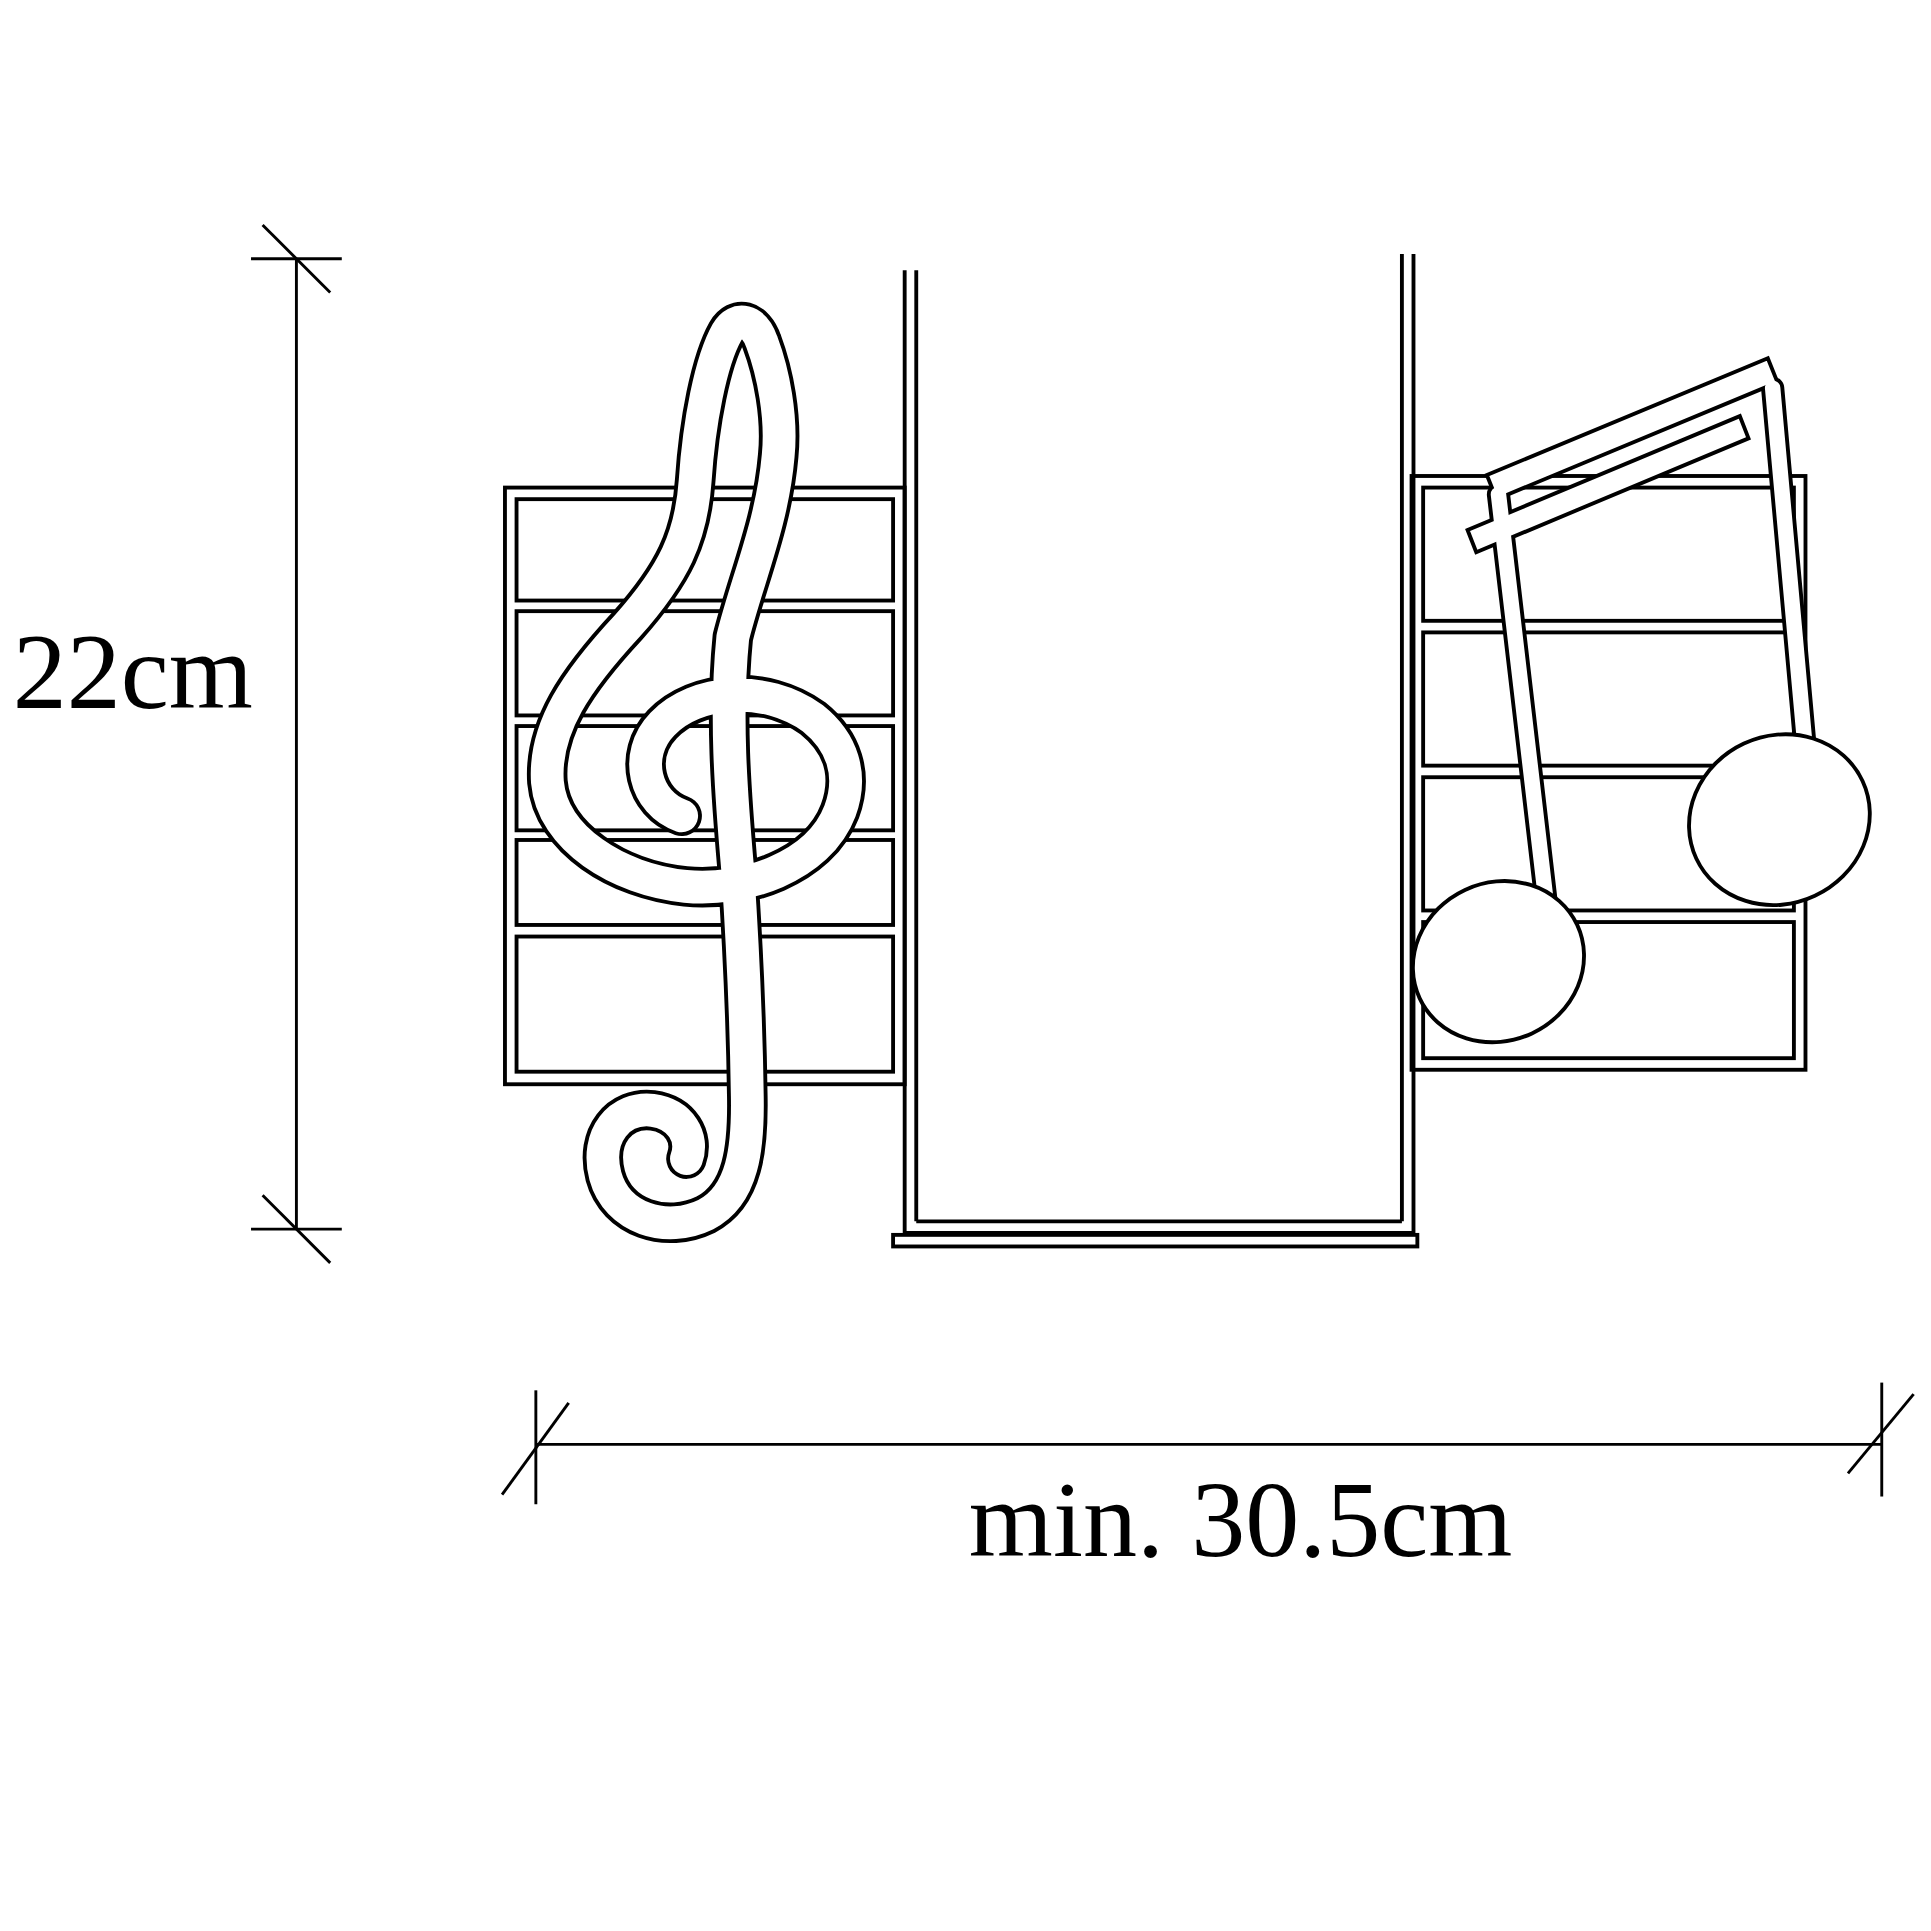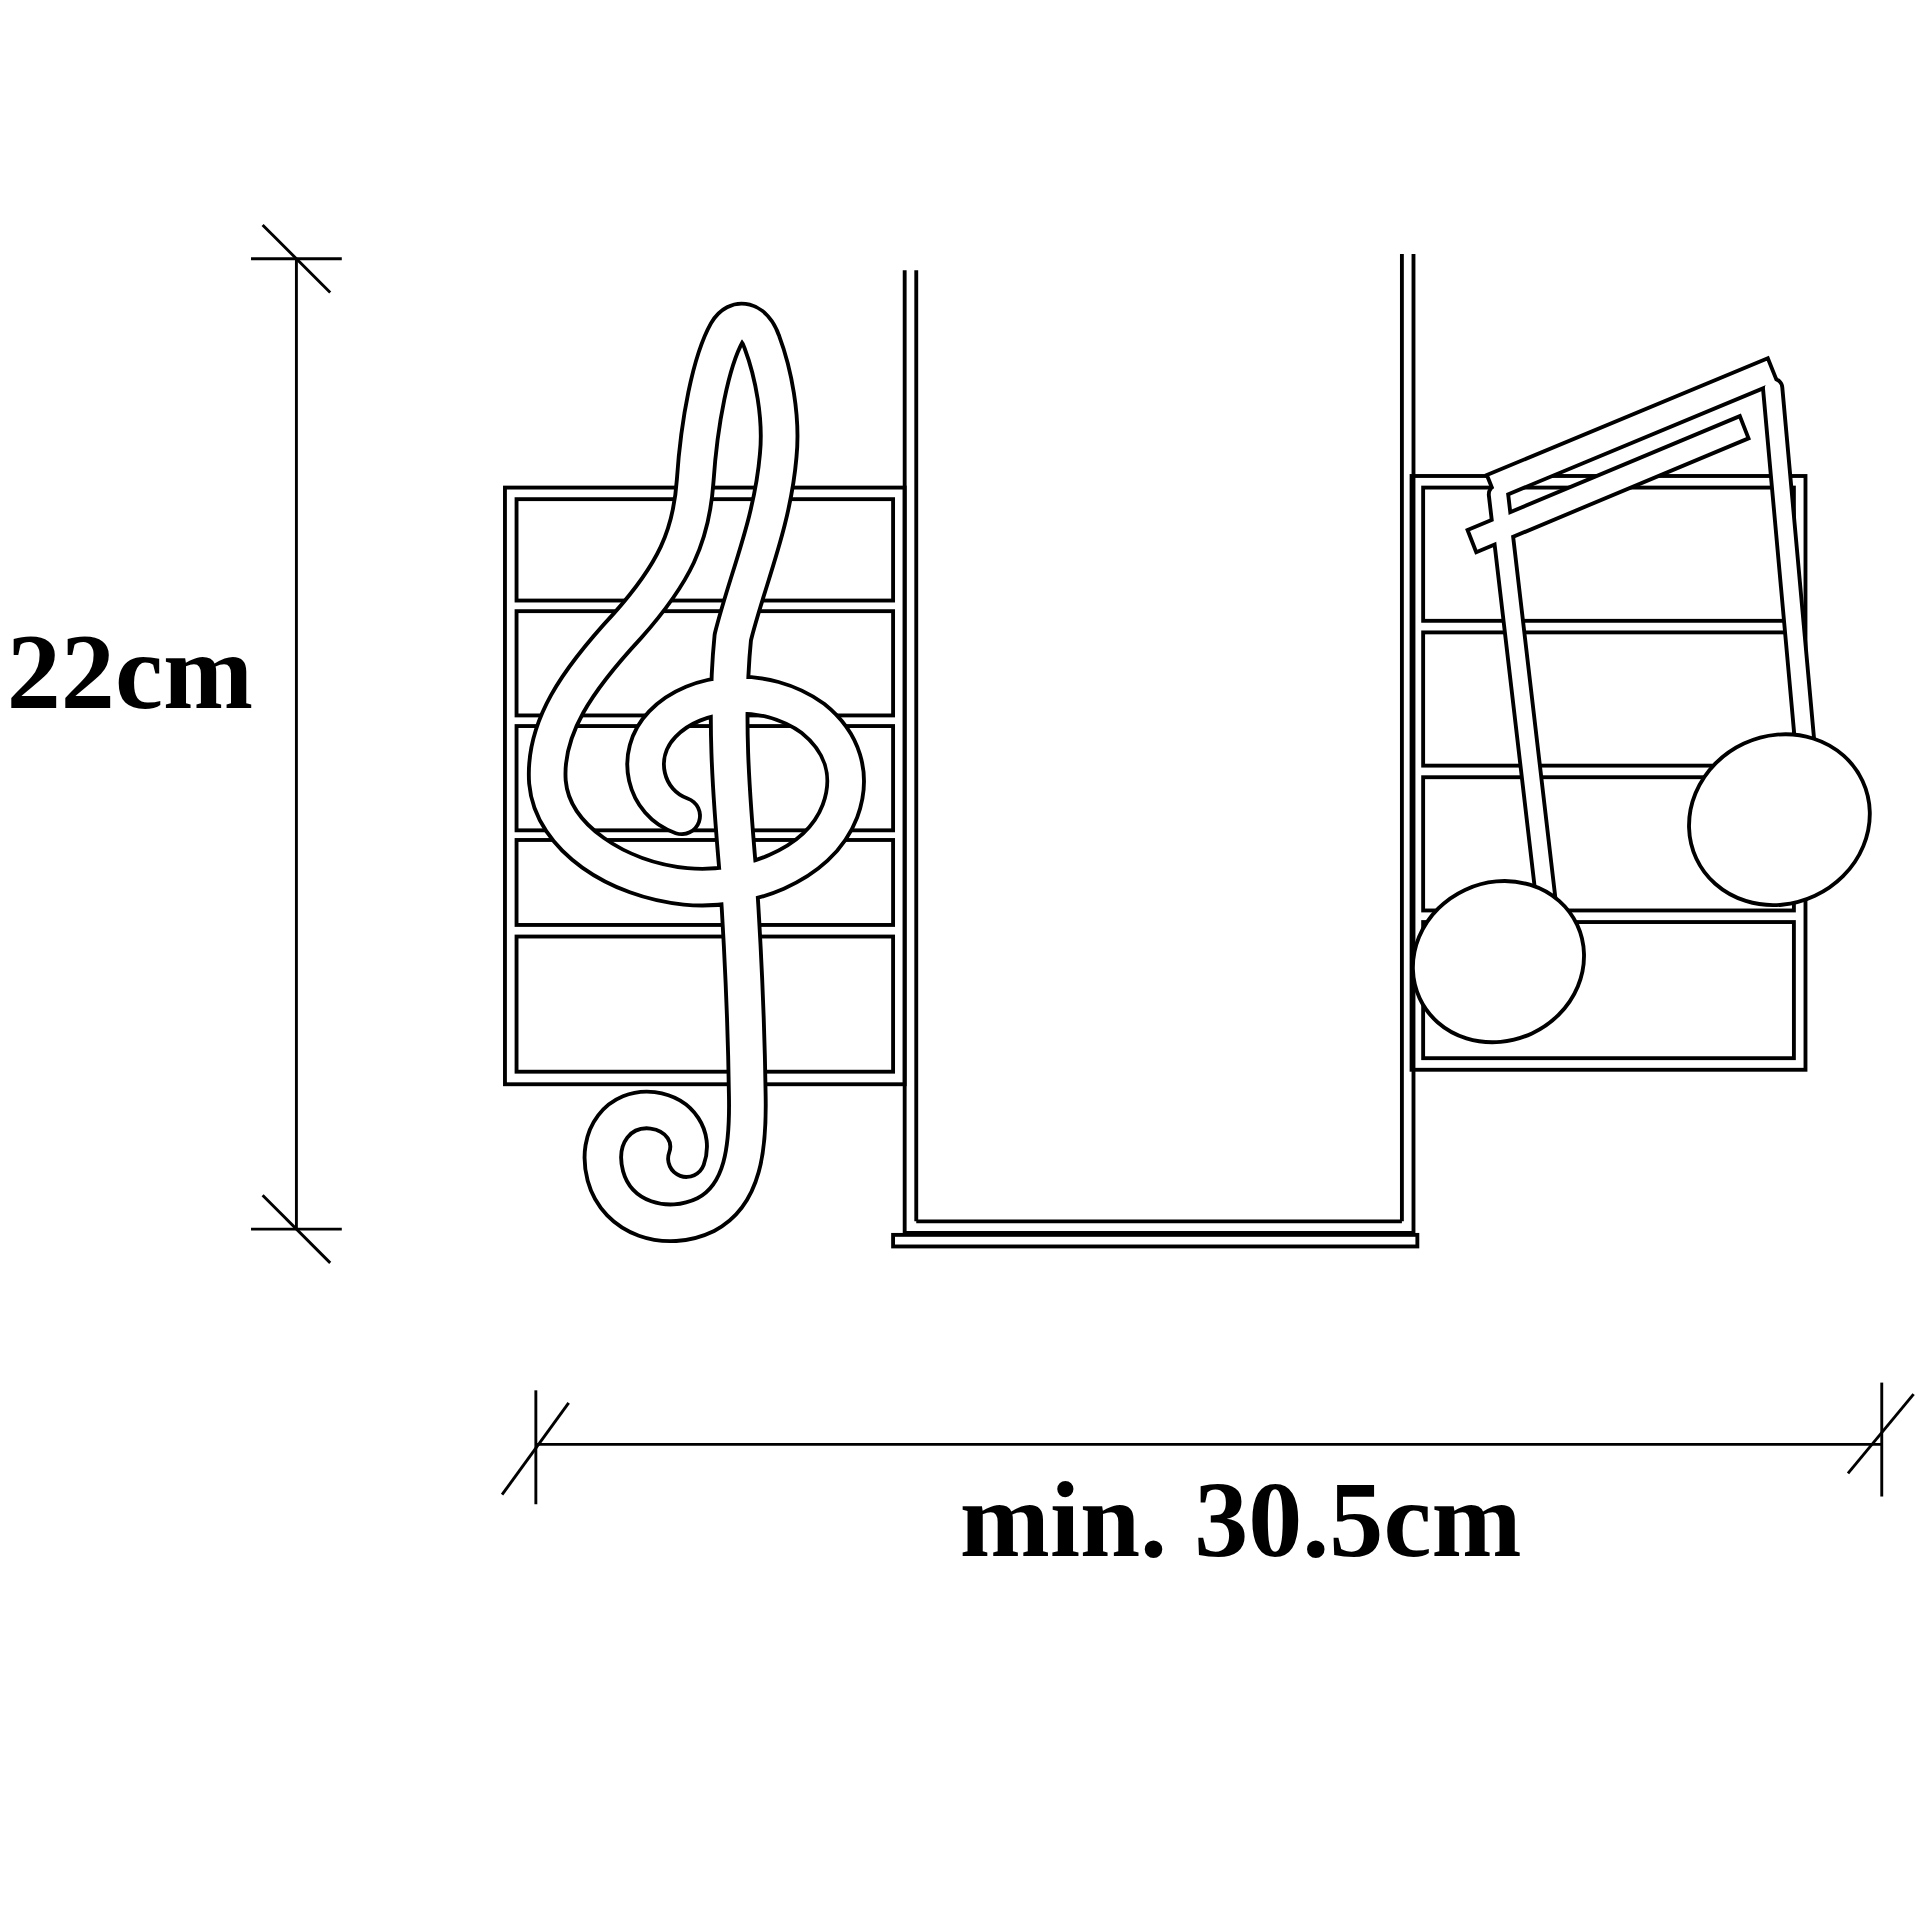--- a/index.html
+++ b/index.html
@@ -1,16 +1,16 @@
 <!DOCTYPE html>
 <html><head>
 <meta charset="utf-8">
 <style>
   html,body{margin:0;padding:0;background:#ffffff;}
-  .canvas{position:relative;width:1931px;height:1931px;background:#ffffff;overflow:hidden;font-weight:bold;}
+  .canvas{position:relative;width:1931px;height:1931px;background:#ffffff;overflow:hidden;}
   svg{position:absolute;left:0;top:0;}
   .dim-label{font-family:"Liberation Serif", serif;font-size:112px;fill:#000000;}
   .outline{fill:none;stroke:#000000;stroke-width:4;}
   .dimline{fill:none;stroke:#000000;stroke-width:3;}
   .white-fill{fill:#ffffff;stroke:#000000;stroke-width:4;}
   .spine-black{fill:none;stroke:#000000;stroke-width:42;stroke-linecap:round;stroke-linejoin:round;}
   .spine-white{fill:none;stroke:#ffffff;stroke-width:34;stroke-linecap:round;stroke-linejoin:round;}
   .stem-black{fill:none;stroke:#000000;stroke-width:24;stroke-linecap:round;}
   .stem-white{fill:none;stroke:#ffffff;stroke-width:16;stroke-linecap:round;}
 </style>

